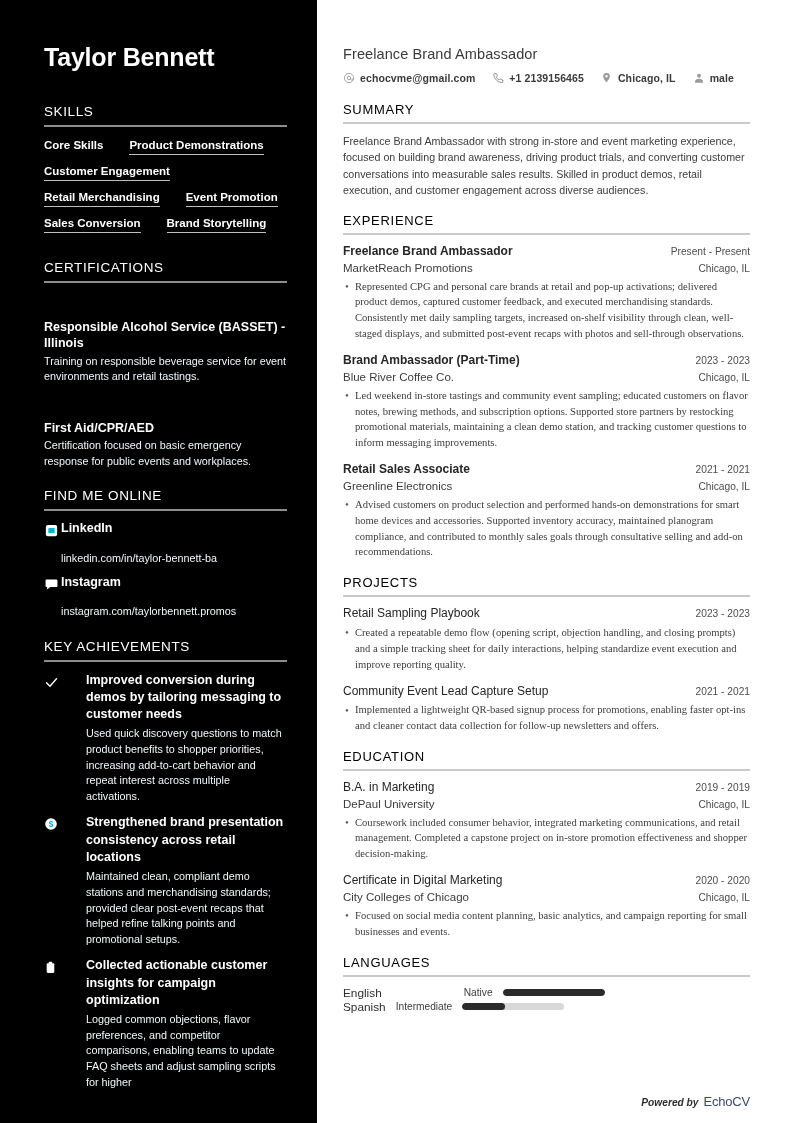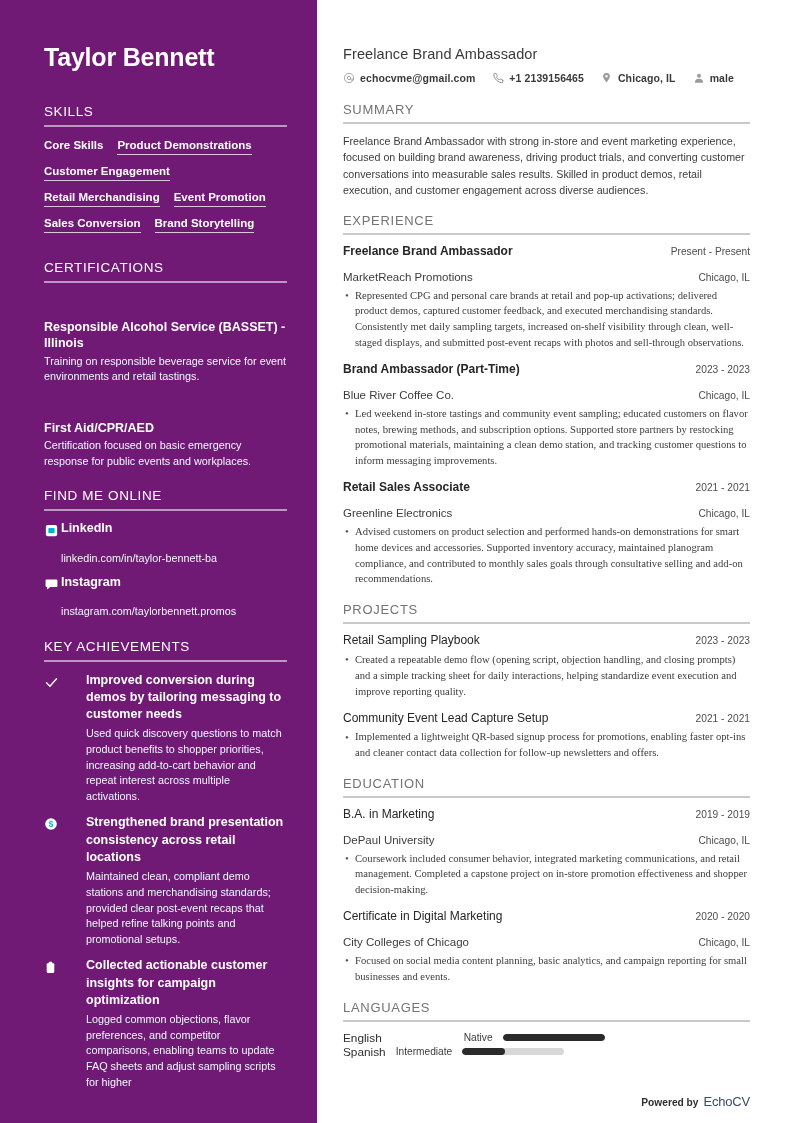--- a/index.html
+++ b/index.html
@@ -9,21 +9,21 @@
     font-family: "Liberation Sans", sans-serif;
     color: #2c2c2c;
     -webkit-font-smoothing: antialiased;
   }
   .page { position: relative; width: 794px; height: 1123px; display: flex; overflow: hidden; background:#fff; }
 
   
   .sidebar {
     width: 317px;
     flex: 0 0 317px;
-    background: #701a75;
+    background: #000000;
     color: #ffffff;
     padding: 42px 30px 20px 44px;
     position: relative;
   }
   .cand-name {
     font-size: 25px;
     font-weight: bold;
     letter-spacing: -0.2px;
     line-height: 1.2;
     margin-bottom: 32px;
@@ -37,21 +37,21 @@
     color: #ffffff;
     margin-bottom: 6px;
   }
   .side-rule {
     height: 2px;
     background: rgba(255,255,255,0.55);
     margin-bottom: 10px;
   }
 
   
-  .skills-wrap { display: flex; flex-wrap: wrap; gap: 0 14px; }
+  .skills-wrap { display: flex; flex-wrap: wrap; gap: 0 26px; }
   .skill-chip {
     font-size: 11.5px;
     font-weight: bold;
     color: #ffffff;
     padding: 2px 0 3px;
     border-bottom: 1px solid rgba(255,255,255,0.75);
     margin-bottom: 8px;
     white-space: nowrap;
   }
   .skill-chip.plain { border-bottom: none; margin-bottom: 2px; }
@@ -110,30 +110,30 @@
   .contact-row { display: flex; align-items: center; flex-wrap: wrap; gap: 0 17px; margin-bottom: 18px; }
   .contact-item { display: flex; align-items: center; gap: 5px; }
   .contact-ico { width: 12px; flex: 0 0 12px; color: #9a9a9a; }
   .contact-ico svg { display: block; }
   .contact-txt { font-size: 10.5px; font-weight: bold; color: #3a3a3a; letter-spacing: 0.1px; }
 
   .m-sec { margin-bottom: 15px; }
   .m-head {
     font-size: 13px;
     letter-spacing: 0.7px;
-    color: #737373;
+    color: #000000;
     margin-bottom: 5px;
   }
   .m-rule { height: 2px; background: #c9c9c9; margin-bottom: 9px; }
   .summary-txt { font-size: 10.7px; line-height: 1.52; color: #3c3c3c; }
 
   .entry { margin-bottom: 11px; }
   .entry:last-child { margin-bottom: 2px; }
   .entry-l1 { display: flex; justify-content: space-between; align-items: baseline; gap: 12px; }
-  .entry-l2 { display: flex; justify-content: space-between; align-items: baseline; gap: 8px; margin-top: 10px; }
+  .entry-l2 { display: flex; justify-content: space-between; align-items: baseline; gap: 8px; margin-top: 1px; }
   .entry-role { font-size: 12px; font-weight: bold; color: #262626; line-height: 1.3; }
   .entry-title-plain { font-size: 12px; font-weight: normal; color: #262626; line-height: 1.3; }
   .entry-date { font-size: 10.2px; color: #4d4d4d; white-space: nowrap; }
   .entry-org { font-size: 11.5px; color: #3c3c3c; line-height: 1.3; }
   .entry-loc { font-size: 10.2px; color: #4d4d4d; white-space: nowrap; }
   .bullets { list-style: none; margin-top: 3px; font-family: Liberation Serif, serif; }
   .bullets li {
     position: relative;
     padding-left: 12px;
     font-size: 10.6px;
@@ -160,21 +160,21 @@
 
   
   .footer {
     position: absolute;
     right: 44px;
     bottom: 14px;
     display: flex;
     align-items: baseline;
     gap: 5px;
   }
-  .foot-pow { font-size: 10.2px; color: #2e2e2e; font-weight: bold; }
+  .foot-pow { font-size: 10.2px; color: #2e2e2e; font-weight: bold; font-style: italic; }
   .foot-brand { font-size: 13px; color: #3c4a6b; letter-spacing: -0.2px; }
 </style>
 </head>
 <body>
 
 <div class="page">
 
   <aside class="sidebar">
 
     <div class="cand-name">Taylor Bennett</div>

